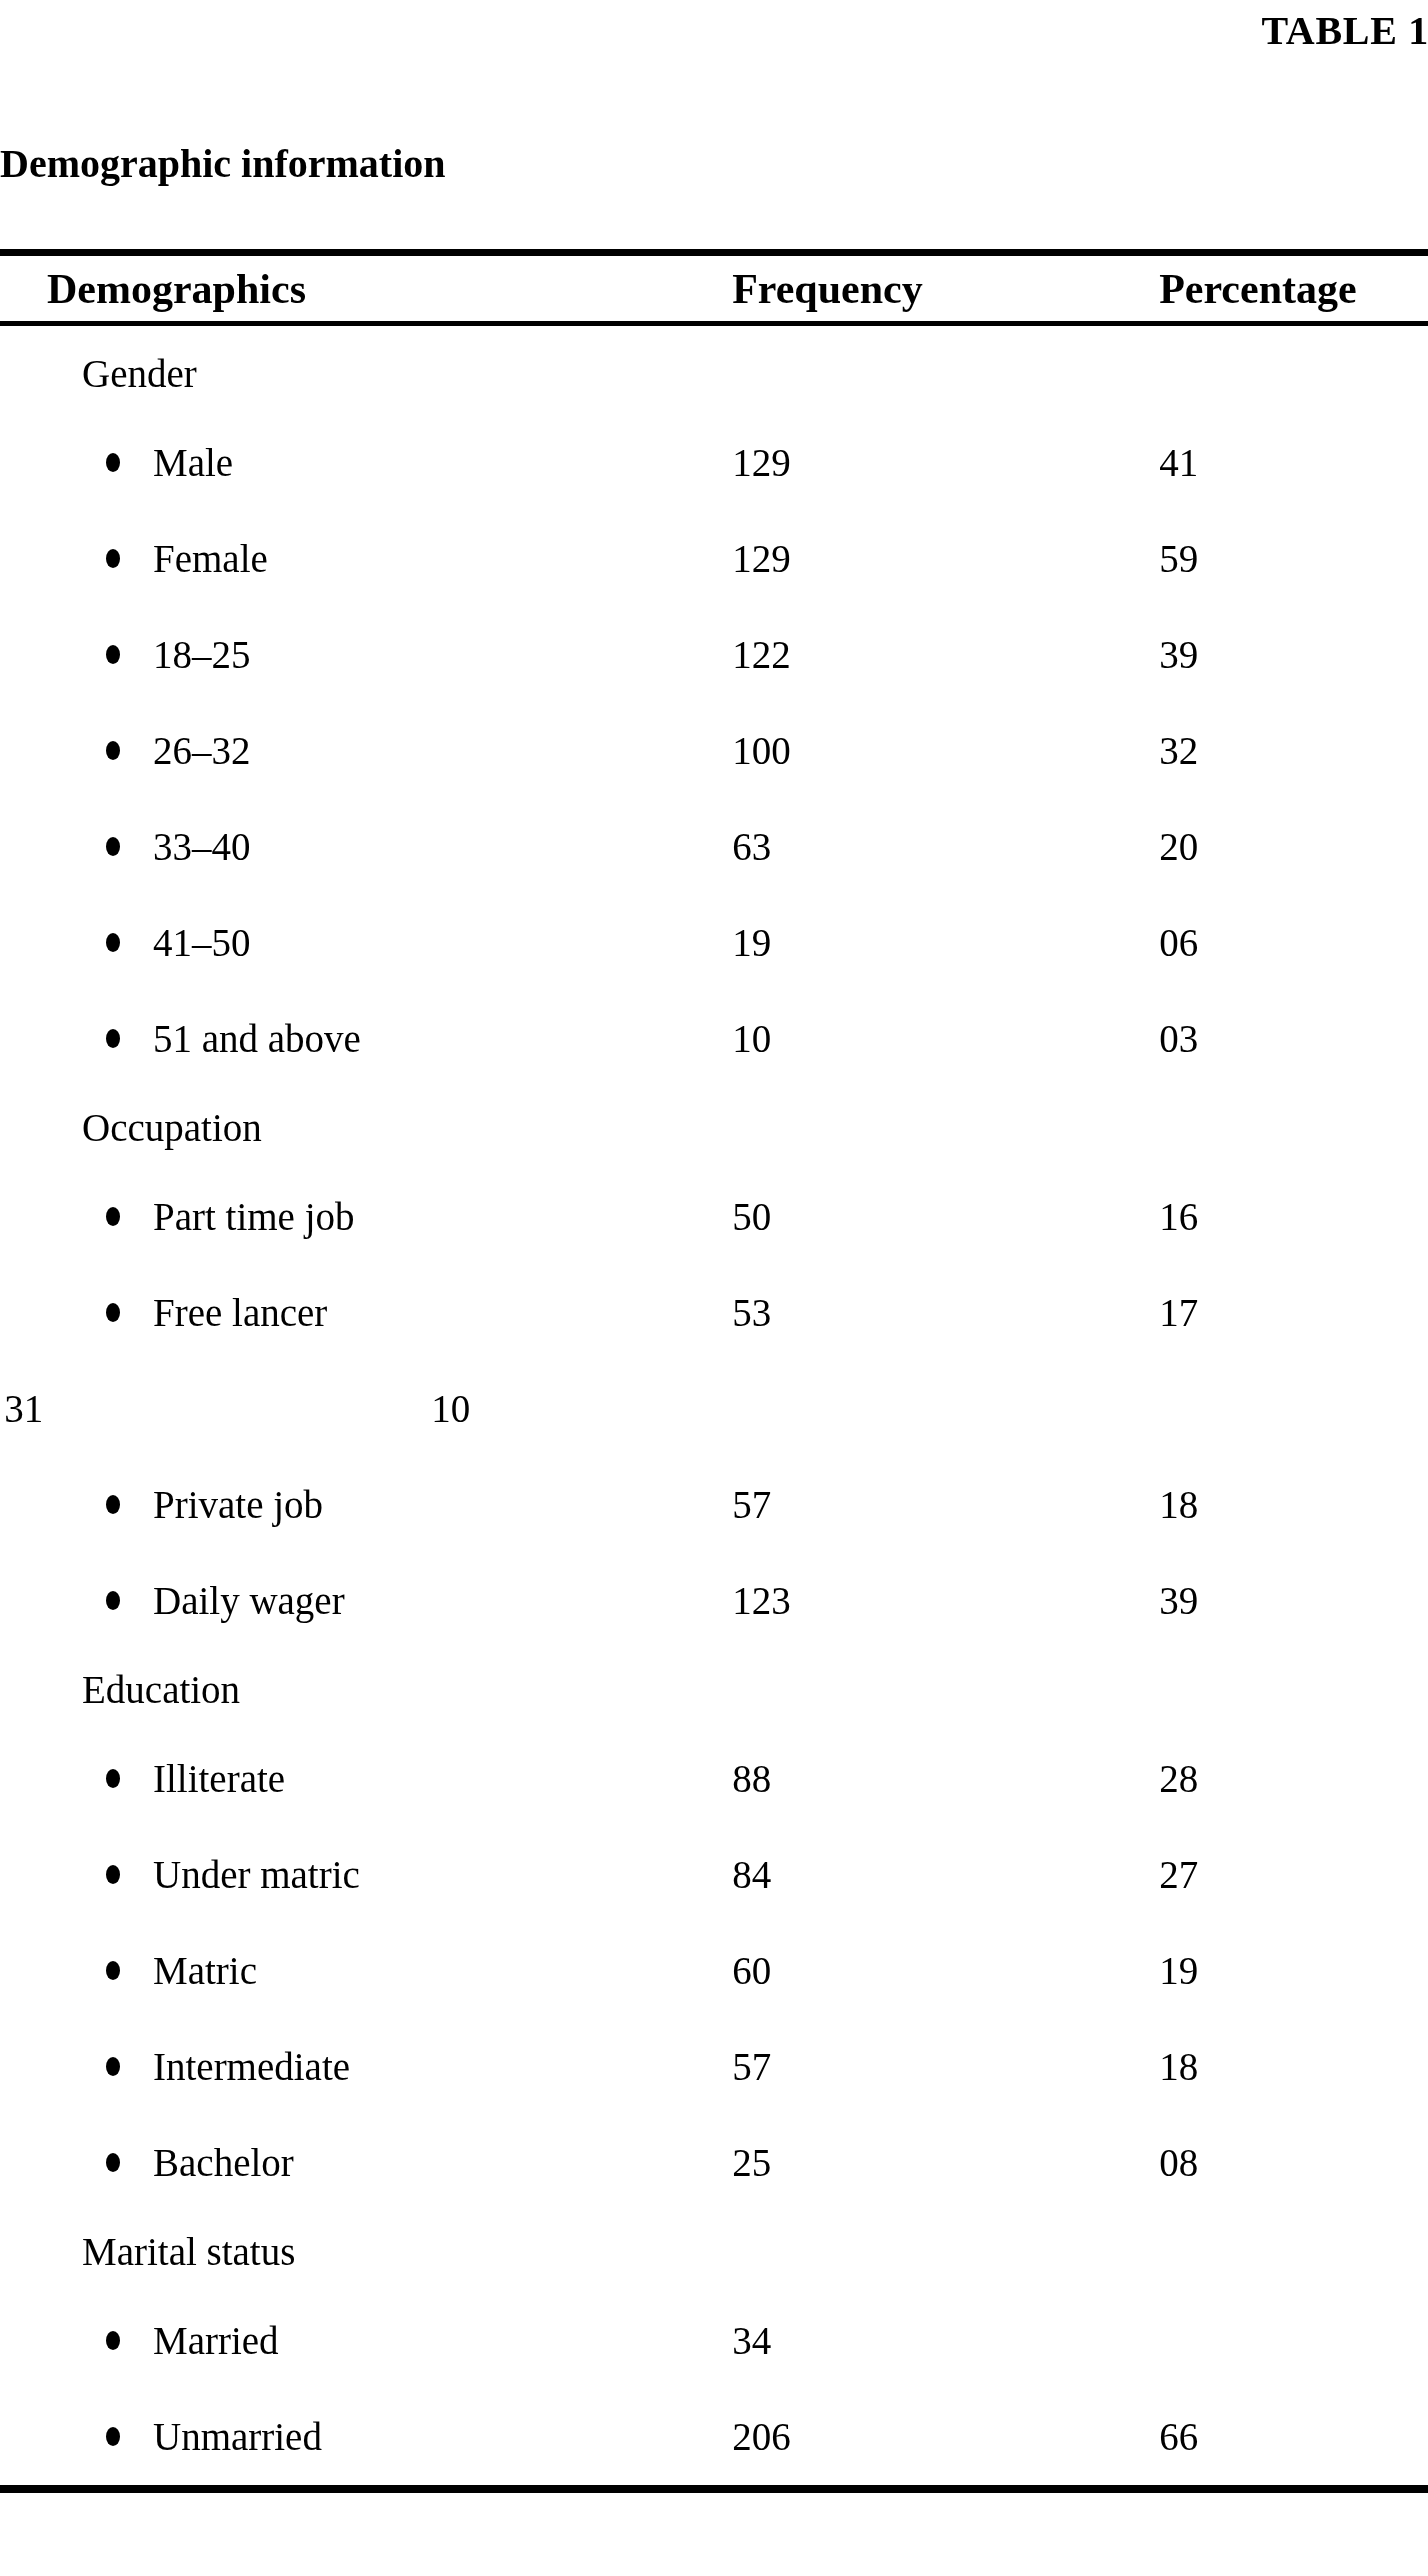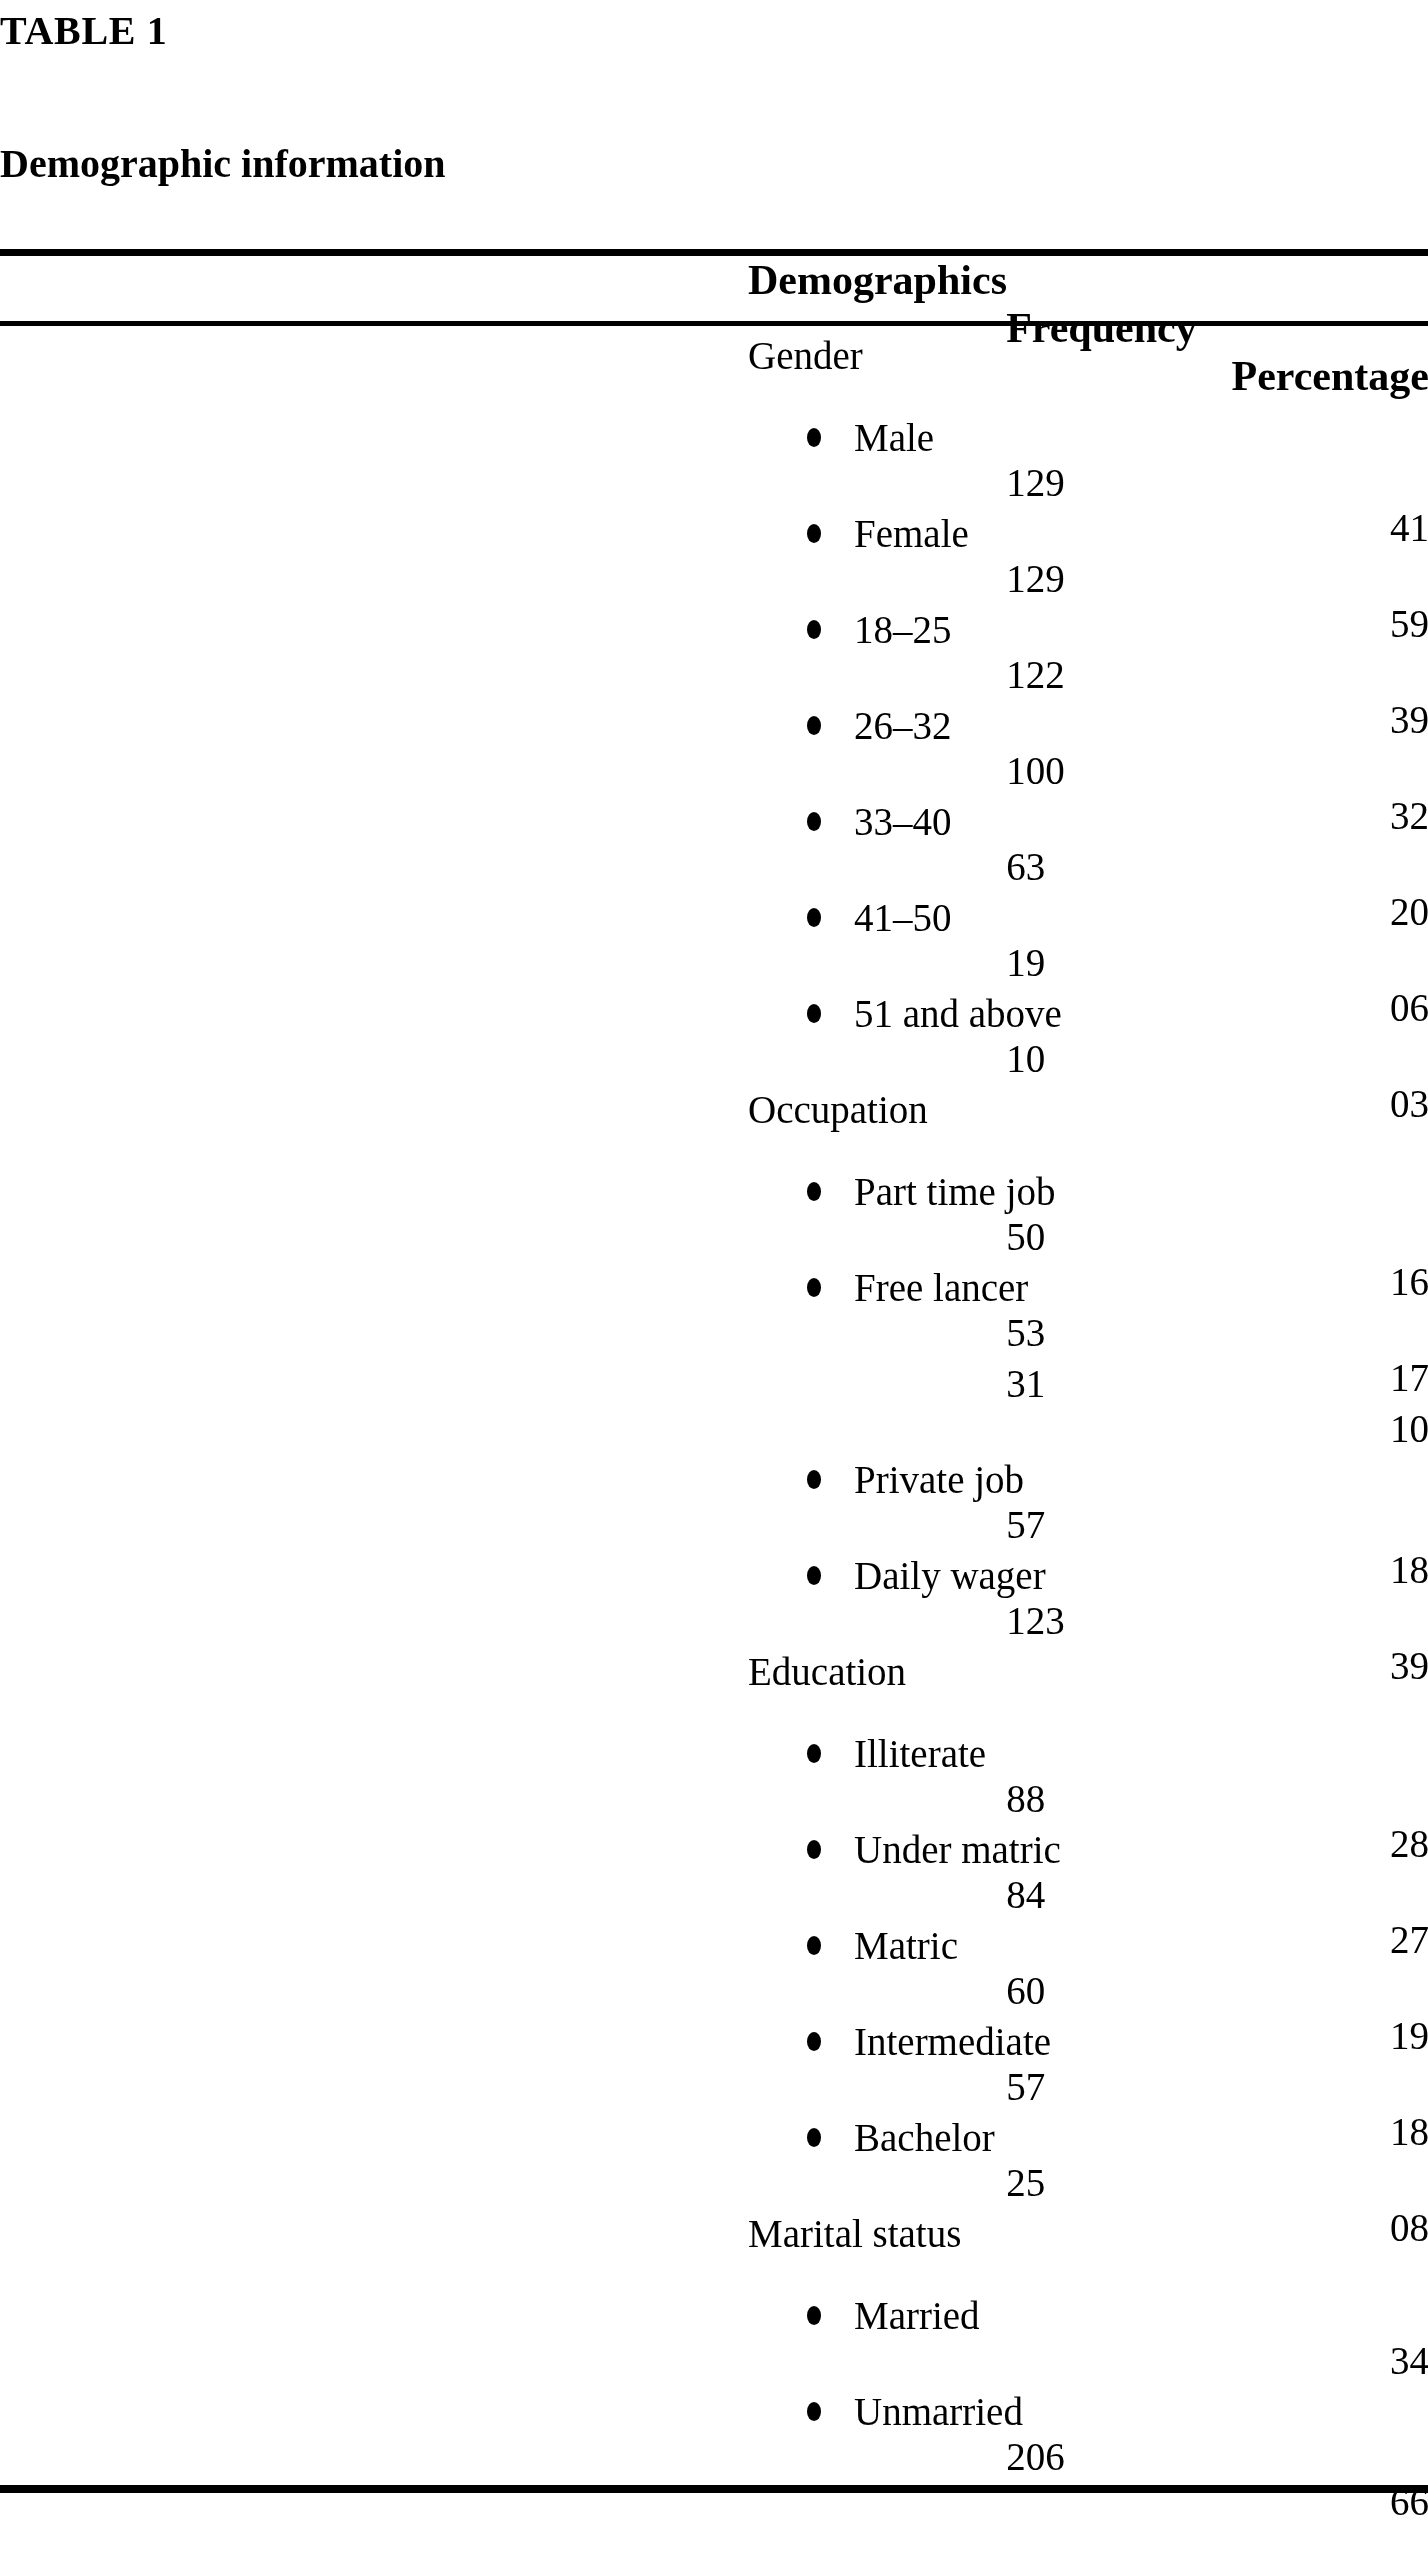--- a/index.html
+++ b/index.html
@@ -11,21 +11,21 @@
     position: relative;
     width: 1429px;
     height: 2576px;
     background: #ffffff;
     color: #000000;
     font-family: "Liberation Serif", "DejaVu Serif", serif;
     overflow: hidden;
   }
   .title {
     padding-top: 11px;
-    text-align: left;
+    text-align: right;
     font-size: 40px;
     font-weight: 700;
     line-height: 1;
     letter-spacing: 0.7px;
   }
   .subtitle {
     margin-top: 93px;
     text-align: left;
     font-size: 40px;
     font-weight: 700;
@@ -33,22 +33,21 @@
   }
   .rule {
     width: 1429px;
     background: #000000;
   }
   .rule-top { height: 7px; margin-top: 65px; }
   .rule-mid { height: 4.9px; }
   .rule-bottom { height: 8.3px; }
   .row {
     display: flex;
-    align-items: flex-end;
-    flex-direction: column;
+    align-items: center;
   }
   .header-row {
     height: 65px;
     font-size: 42px;
     font-weight: 700;
   }
   .col1 {
     width: 728px;
     padding-left: 47px;
     box-sizing: border-box;

